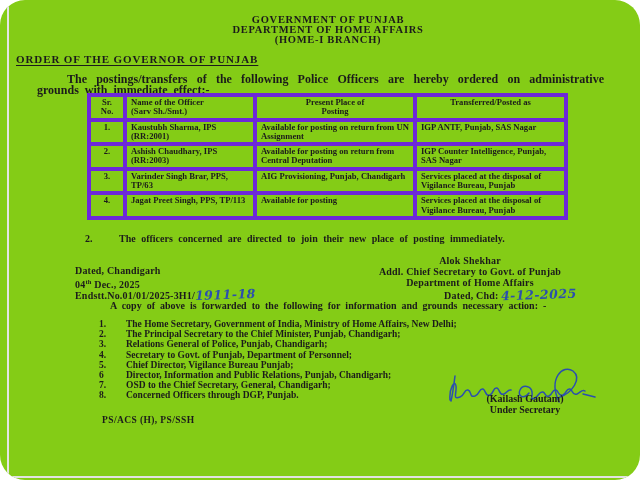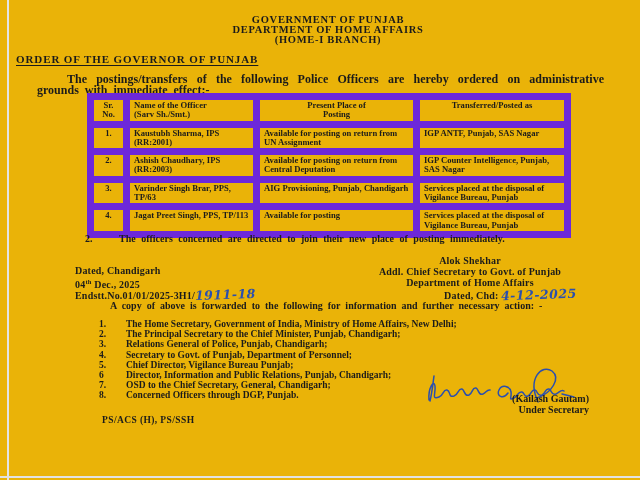--- a/index.html
+++ b/index.html
@@ -1,35 +1,35 @@
 <!DOCTYPE html>
 <html style="--ink-blue: #2b4fae;"><head>
 <meta charset="utf-8">
 <style>
   html,body{margin:0;padding:0;background:#ffffff;}
   .page{
     position:relative;width:640px;height:480px;overflow:hidden;
-    background:#eab308;
+    background:#84cc16;
     font-family:"Liberation Serif","DejaVu Serif",serif;
-    color:#1b1b1b;font-weight:700;
+    color:#1b1b1b;font-weight:700;border-radius:25px;
   }
   .edge-left{position:absolute;left:7px;top:0;width:2px;height:480px;background:#e4e4e4;}
   .edge-bottom{position:absolute;left:0;top:476px;width:640px;height:2px;background:#e2e2e0;}
 
   .hdr{position:absolute;top:15px;left:16px;width:624px;text-align:center;
        font-size:10.5px;line-height:10px;letter-spacing:0.7px;}
   .order-title{position:absolute;top:53px;left:16px;width:624px;
        font-size:11px;letter-spacing:0.9px;text-decoration:underline;text-underline-offset:2px;}
 
   .intro{position:absolute;top:70px;left:33px;width:567px;margin:4px;
        font-size:12px;line-height:11px;text-align:justify;text-indent:30px;word-spacing:3px;}
 
   table.tbl{position:absolute;top:93px;left:87px;width:477px;border-collapse:collapse;
        font-size:8.6px;line-height:9.3px;table-layout:fixed;}
-  .tbl th,.tbl td{border:7px solid #6d28d9;padding:1px 4px;vertical-align:top;
+  .tbl th,.tbl td{border:4px solid #6d28d9;padding:1px 4px;vertical-align:top;
        text-align:left;font-weight:700;overflow:hidden;}
   .tbl th{text-align:center;padding:1px 2px;}
   .tbl th.h-name{text-align:left;padding-left:4px;}
   .tbl td.c-sr{text-align:center;}
 
   .body-para{position:absolute;left:73px;width:524px;margin:12px;
        padding-left:34px;text-indent:-34px;text-align:justify;
        font-size:10px;line-height:11px;word-spacing:3px;}
   .pnum{display:inline-block;width:34px;text-indent:0;}
 
@@ -44,21 +44,21 @@
        font-size:12.5px;display:inline-block;transform:rotate(-2deg);letter-spacing:0.5px;}
 
   .copy-para{position:absolute;top:300px;left:65px;width:532px;margin:0;
        font-size:10px;line-height:11px;text-align:justify;text-indent:45px;word-spacing:2.5px;}
 
   .rlist{position:absolute;top:319px;left:99px;width:494px;font-size:9.5px;}
   .li{display:flex;line-height:10.2px;}
   .li .num{width:27px;flex:none;}
   .li .txt{flex:1;}
 
-  .sig-block{position:absolute;top:366px;left:419px;width:170px;text-align:right;
+  .sig-block{position:absolute;top:366px;left:440px;width:170px;text-align:center;
        font-size:10px;line-height:10.8px;}
   .sig-block svg{display:block;margin:0 auto -14px auto;}
 
   .ps-line{position:absolute;top:415px;left:102px;font-size:9.5px;letter-spacing:0.4px;}
 </style>
 </head>
 <body>
 
 <div class="page">
   <div class="edge-left"></div>
@@ -144,21 +144,21 @@
 
   <div class="endorse">
     <span>
       <span>Endstt.No.01/01/2025-3H1/</span><span class="hand">1911-18</span>
     </span>
     <span>
       <span>Dated, Chd:</span> <span class="hand">4-12-2025</span>
     </span>
   </div>
 
-  <p class="copy-para">A copy of above is forwarded to the following for information and further necessary action: -</p>
+  <p class="copy-para">A copy of above is forwarded to the following for information and grounds necessary action: -</p>
 
   <div class="rlist">
     <div class="li">
         <span class="num">1.</span>
         <span class="txt">The Home Secretary, Government of India, Ministry of Home Affairs, New Delhi;</span>
       </div>
     <div class="li">
         <span class="num">2.</span>
         <span class="txt">The Principal Secretary to the Chief Minister, Punjab, Chandigarh;</span>
       </div>

